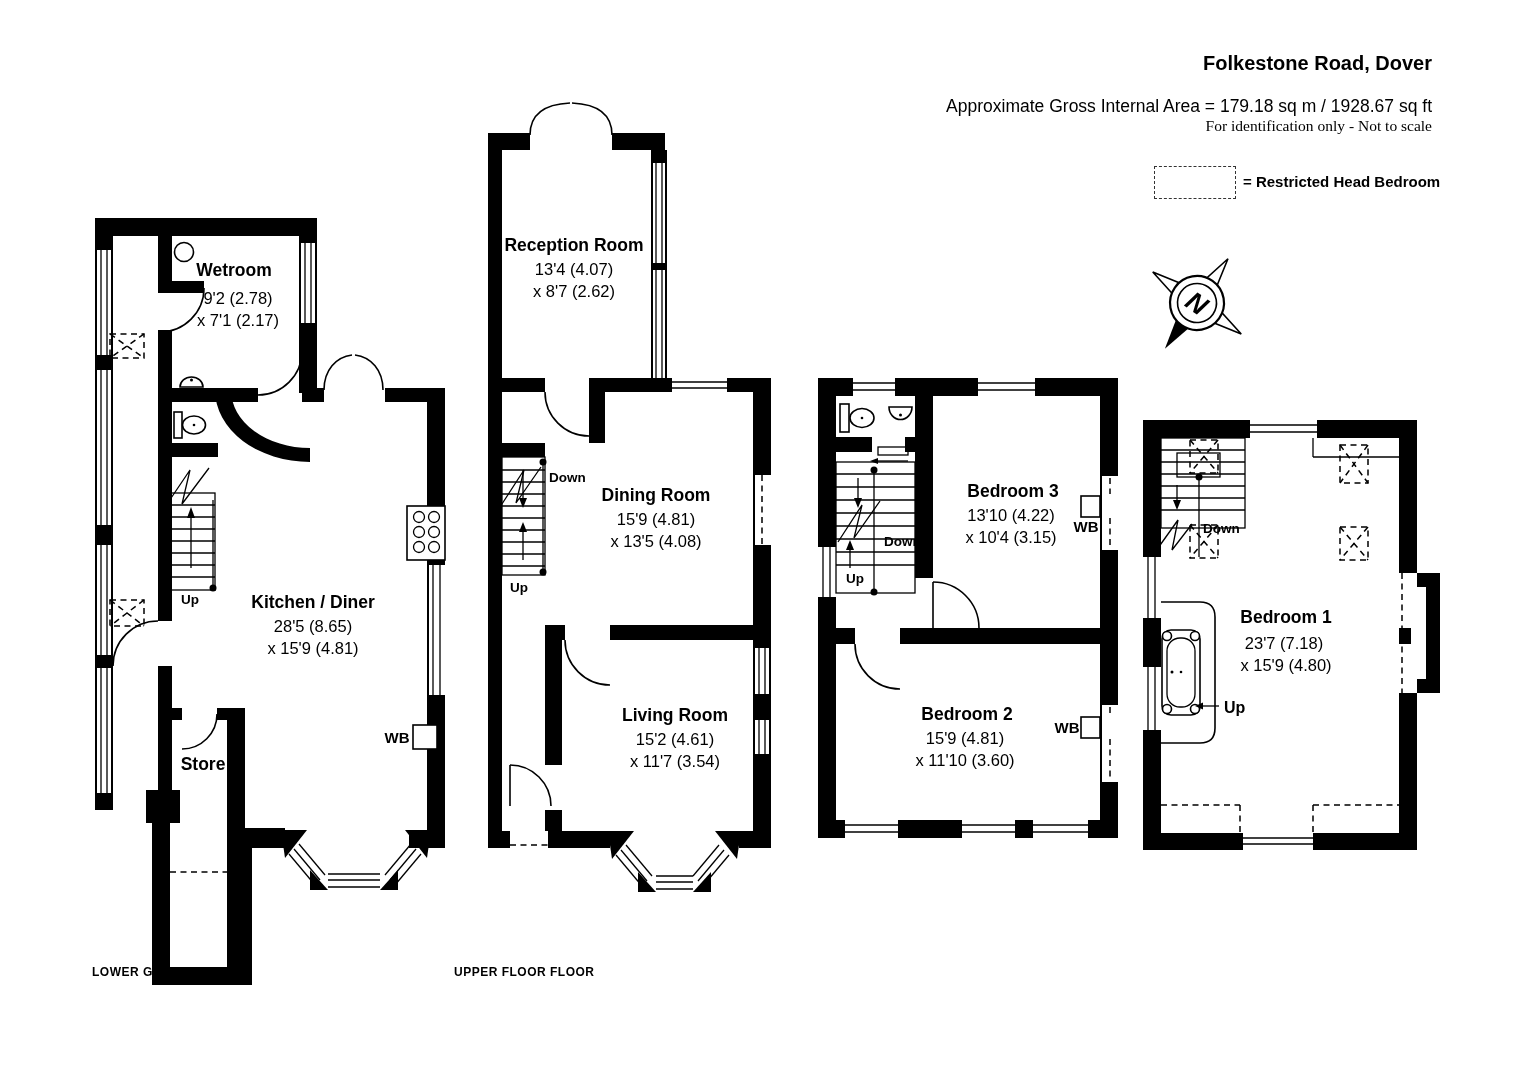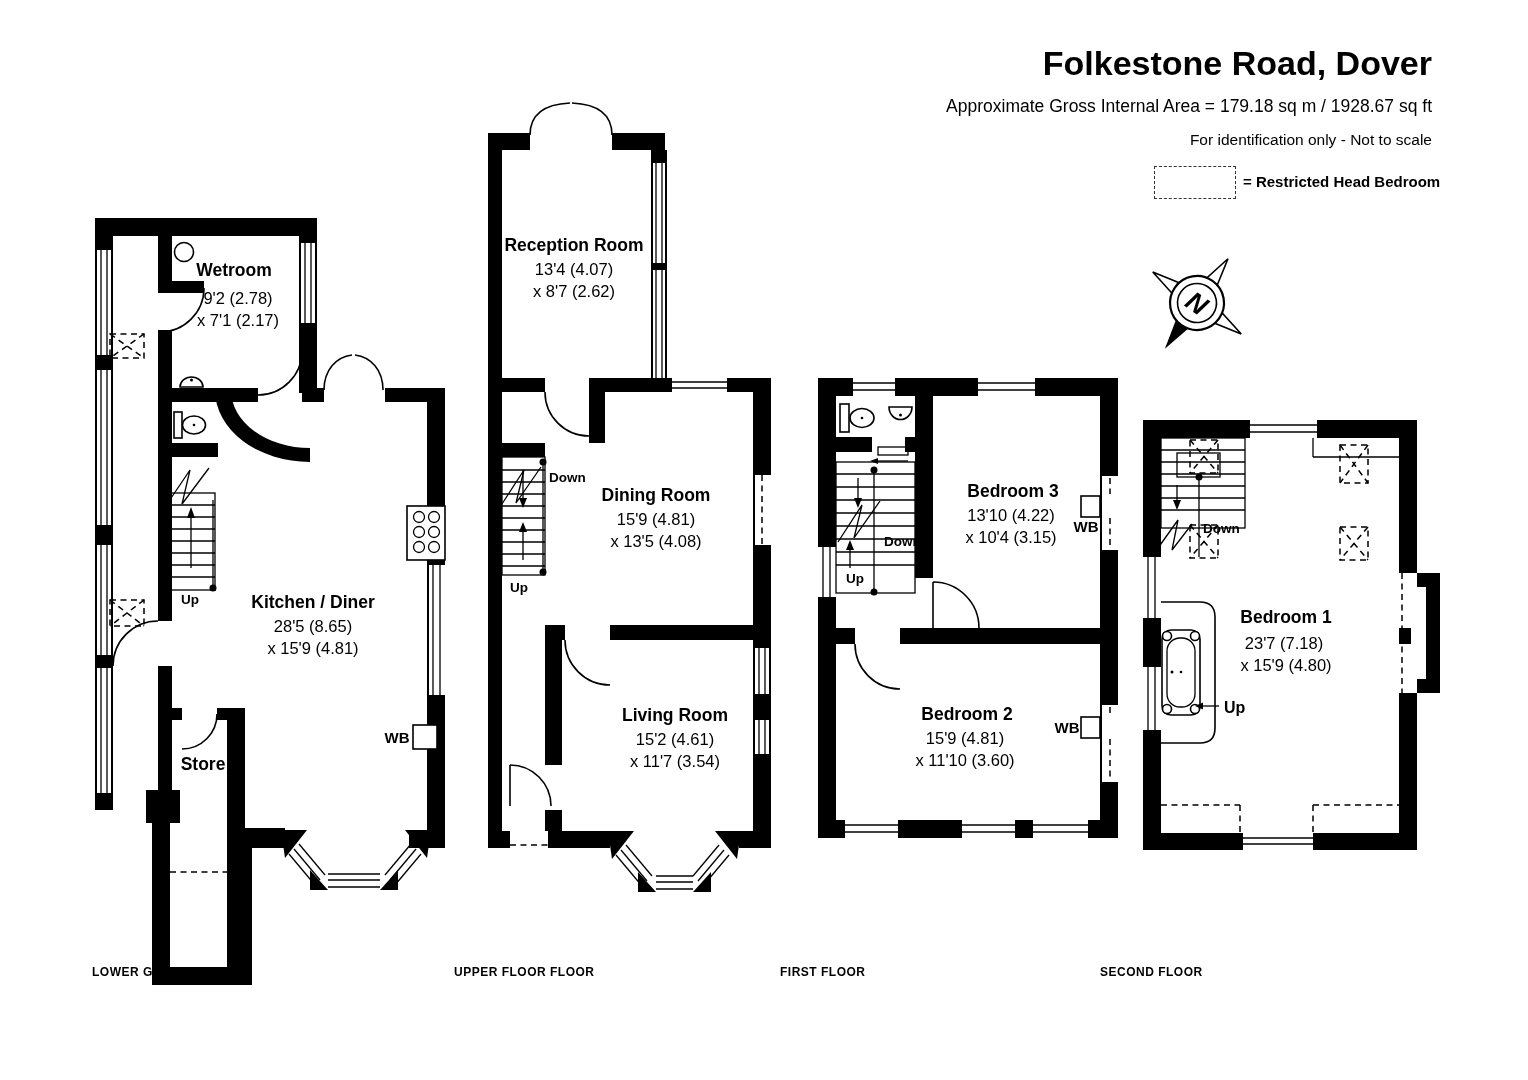--- a/index.html
+++ b/index.html
@@ -17,23 +17,23 @@
   text{font-family:"Liberation Sans",sans-serif;fill:#000;}
   .rm{font-size:17.5px;font-weight:bold;text-anchor:middle;}
   .dm{font-size:16.5px;text-anchor:middle;}
   .sm{font-size:13.5px;font-weight:bold;text-anchor:middle;}
   .sms{font-size:13.5px;font-weight:bold;}
   .wbt{font-size:15px;font-weight:bold;text-anchor:middle;}
   .upt{font-size:16px;font-weight:bold;}
   .nt{font-size:27px;font-weight:bold;font-style:italic;text-anchor:middle;}
   
   .hdr{position:absolute;right:96px;top:46px;width:700px;text-align:right;}
-  .hdr .title{font-size:34px;font-weight:bold;line-height:34px;}
+  .hdr .title{font-size:20px;font-weight:bold;line-height:34px;}
   .hdr .subtitle{font-size:17.5px;margin-top:16px;}
-  .hdr .disclaimer{font-size:15.5px;margin-top:14px;}
+  .hdr .disclaimer{font-size:15.5px;font-family:Liberation Serif, serif;}
   .legendbox{position:absolute;left:1154px;top:166px;width:80px;height:31px;
              border:1.8px dashed #333;background:#fff;}
   .legendtext{position:absolute;left:1243px;top:173px;font-size:15px;font-weight:bold;}
   .floorlabel{position:absolute;top:965px;width:360px;text-align:left;
               font-size:12px;font-weight:bold;letter-spacing:.5px;}
   #fl-lg{left:92px;}  #fl-ug{left:454px;}  #fl-ff{left:780px;}  #fl-sf{left:1100px;}
 </style>
 </head>
 <body>
 
@@ -42,22 +42,20 @@
   <div class="hdr">
     <div class="title">Folkestone Road, Dover</div>
     <div class="subtitle">Approximate Gross Internal Area = 179.18 sq m / 1928.67 sq ft</div>
     <div class="disclaimer">For identification only - Not to scale</div>
   </div>
   <div class="legendbox"></div>
   <div class="legendtext">= Restricted Head Bedroom</div>
 
   <div class="floorlabel" id="fl-lg">LOWER GROUND FLOOR</div>
   <div class="floorlabel" id="fl-ug">UPPER FLOOR FLOOR</div>
-  <div class="floorlabel" id="fl-ff">FIRST FLOOR</div>
-  <div class="floorlabel" id="fl-sf">SECOND FLOOR</div>
 
   <svg id="plansvg" width="1528" height="1080" viewBox="0 0 1528 1080">
 
     <g>
       <g>
         <rect class="w" x="95" y="218" width="222" height="18"></rect>
         <rect class="w" x="95" y="218" width="18" height="592"></rect>
         <rect class="w" x="299" y="218" width="18" height="175"></rect>
         <rect class="w" x="158" y="236" width="14" height="50"></rect>
         <rect class="w" x="158" y="281" width="46" height="12"></rect>

